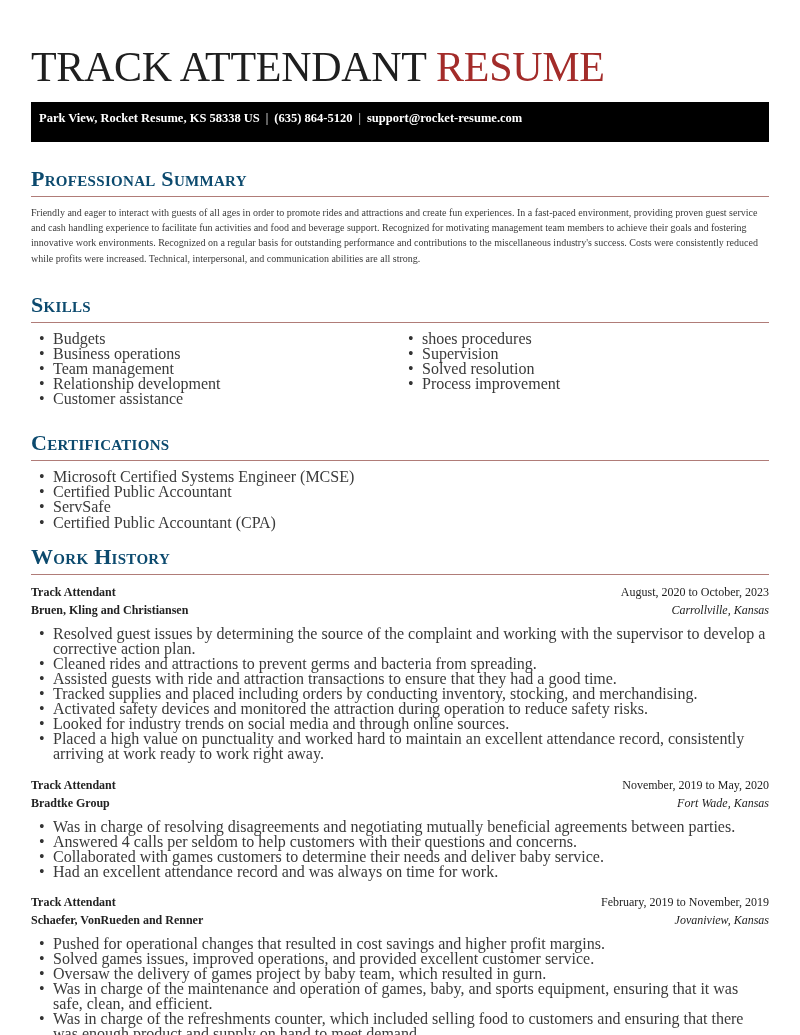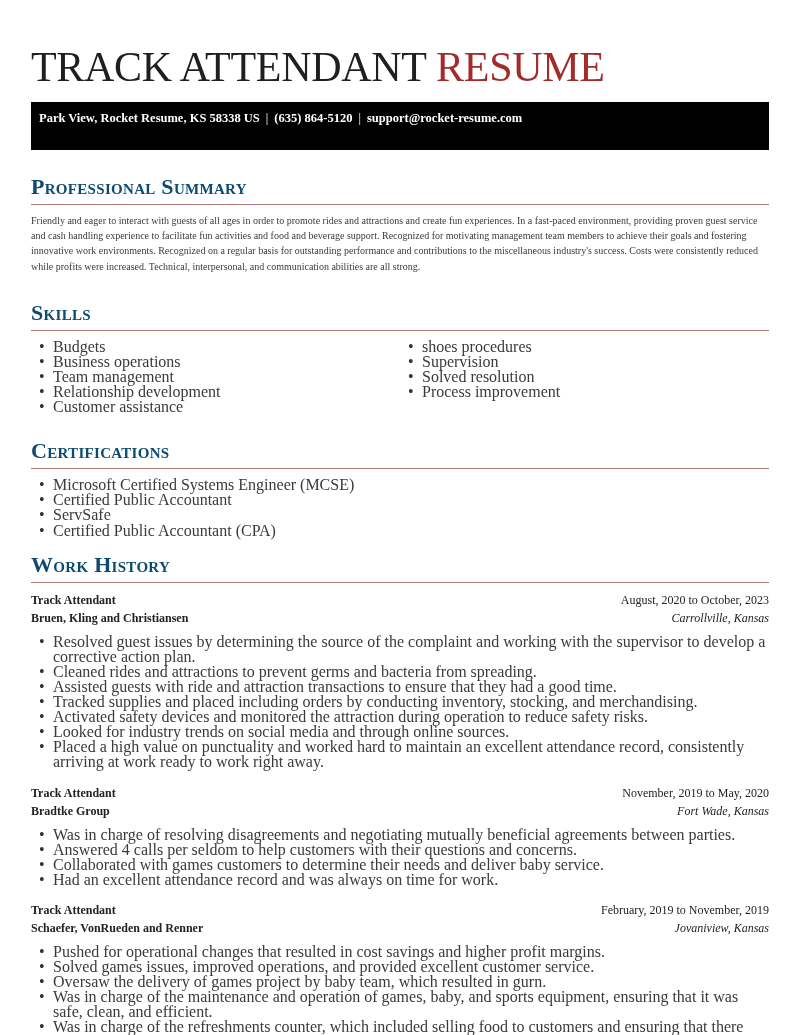--- a/index.html
+++ b/index.html
@@ -12,21 +12,21 @@
     .title {
       margin: 0; padding-top: 44px;
       font-size: 42px; line-height: 46px; font-weight: normal;
       color: #1f1f1f; letter-spacing: -0.3px;
       white-space: nowrap;
     }
     .title .accent { color: #a32c2a; }
     .contact-bar {
       margin-top: 12px;
       background: #000000; color: #ffffff;
-      height: 48px; line-height: 33px;
+      height: 40px; line-height: 33px;
       padding: 0 8px;
       font-size: 12.5px; font-weight: bold;
       white-space: nowrap;
     }
     .contact-bar .sep { padding: 0 6px; font-weight: normal; }
     .section-title {
       margin: 0;
       font-size: 22px; font-weight: bold; color: #0c4a6e;
       font-variant: small-caps; letter-spacing: 0.3px;
       line-height: 26px;

